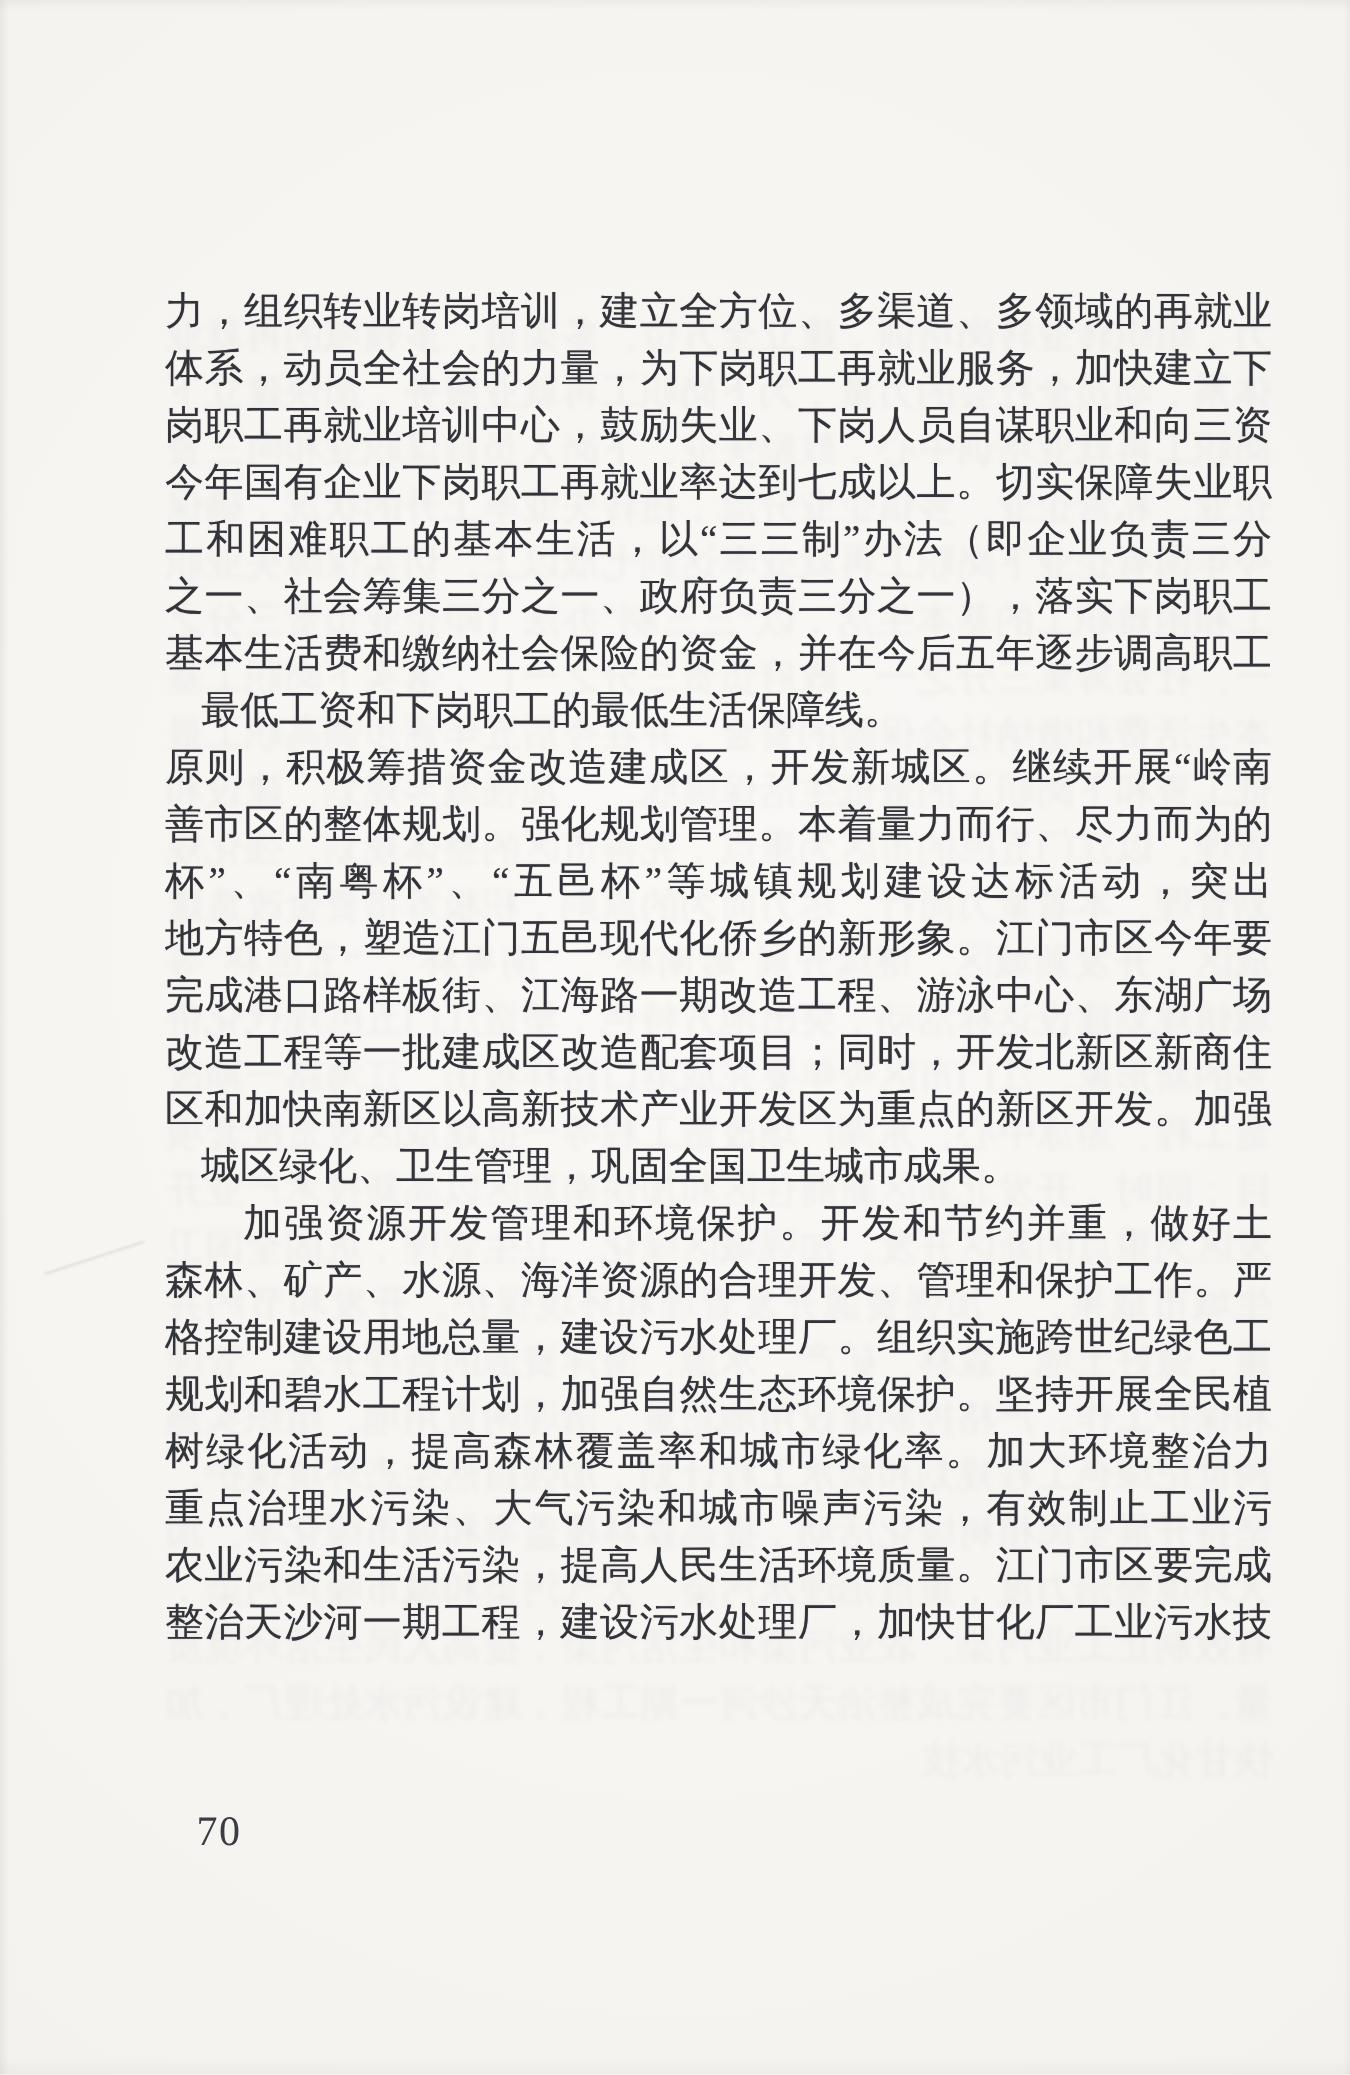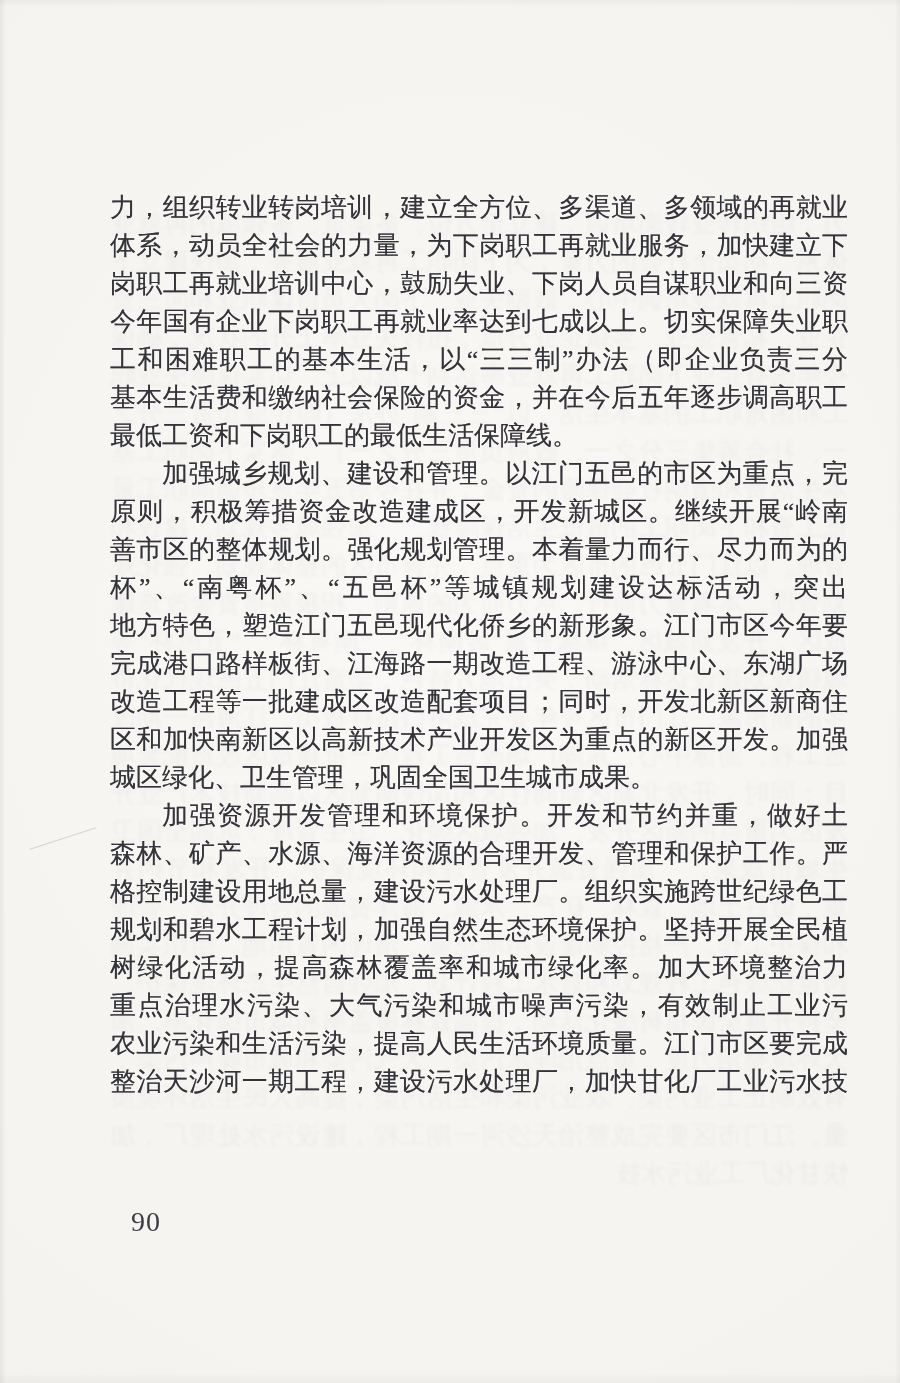--- a/index.html
+++ b/index.html
@@ -56,20 +56,21 @@
   .line {
     height: 38px;
     line-height: 38px;
     text-align: justify;
     text-align-last: justify;
     white-space: normal;
     overflow: hidden;
   }
   .line.lastfree {
     text-align-last: left;
+    margin-left: 24px;
   }
   .line.indent {
     text-indent: 2em;
   }
   
   .bleed {
     position: absolute;
     left: 110px;
     top: 205px;
     width: 738px;
@@ -103,25 +104,25 @@
 
   <div class="bleed" aria-hidden="true">力，组织转业转岗培训，建立全方位、多渠道、多领域的再就业体系，动员全社会的力量，为下岗职工再就业服务，加快建立下岗职工再就业培训中心，鼓励失业、下岗人员自谋职业和向三资企业、私营企业、乡镇企业分流，扭转失业率上升的状况，确保今年国有企业下岗职工再就业率达到七成以上。切实保障失业职工和困难职工的基本生活，以“三三制”办法（即企业负责三分之一、社会筹集三分之一、政府负责三分之一），落实下岗职工基本生活费和缴纳社会保险的资金，并在今后五年逐步调高职工最低工资和下岗职工的最低生活保障线。　加强城乡规划、建设和管理。以江门五邑的市区为重点，完善市区的整体规划。强化规划管理。本着量力而行、尽力而为的原则，积极筹措资金改造建成区，开发新城区。继续开展“岭南杯”、“南粤杯”、“五邑杯”等城镇规划建设达标活动，突出地方特色，塑造江门五邑现代化侨乡的新形象。江门市区今年要完成港口路样板街、江海路一期改造工程、游泳中心、东湖广场改造工程等一批建成区改造配套项目；同时，开发北新区新商住区和加快南新区以高新技术产业开发区为重点的新区开发。加强城区绿化、卫生管理，巩固全国卫生城市成果。　加强资源开发管理和环境保护。开发和节约并重，做好土地、森林、矿产、水源、海洋资源的合理开发、管理和保护工作。严格控制建设用地总量，清理闲置用地。组织实施跨世纪绿色工程规划和碧水工程计划，加强自然生态环境保护。坚持开展全民植树绿化活动，提高森林覆盖率和城市绿化率。加大环境整治力度，重点治理水污染、大气污染和城市噪声污染，有效制止工业污染、农业污染和生活污染，提高人民生活环境质量。江门市区要完成整治天沙河一期工程，建设污水处理厂，加快甘化厂工业污水技</div>
 
   <main class="text-block" id="text-block">
       <div class="para">
         <div class="line">力，组织转业转岗培训，建立全方位、多渠道、多领域的再就业</div>
         <div class="line">体系，动员全社会的力量，为下岗职工再就业服务，加快建立下</div>
         <div class="line">岗职工再就业培训中心，鼓励失业、下岗人员自谋职业和向三资</div>
         <div class="line">今年国有企业下岗职工再就业率达到七成以上。切实保障失业职</div>
         <div class="line">工和困难职工的基本生活，以“三三制”办法（即企业负责三分</div>
+        <div class="line">之一、社会筹集三分之一、政府负责三分之一），落实下岗职工</div>
         <div class="line">基本生活费和缴纳社会保险的资金，并在今后五年逐步调高职工</div>
         <div class="line lastfree">最低工资和下岗职工的最低生活保障线。</div>
       </div>
       <div class="para">
-        <div class="line indent">加强城乡规划、建设和管理。以江门五邑的市区为重点，完</div>
         <div class="line">原则，积极筹措资金改造建成区，开发新城区。继续开展“岭南</div>
         <div class="line">善市区的整体规划。强化规划管理。本着量力而行、尽力而为的</div>
         <div class="line">杯”、“南粤杯”、“五邑杯”等城镇规划建设达标活动，突出</div>
         <div class="line">地方特色，塑造江门五邑现代化侨乡的新形象。江门市区今年要</div>
         <div class="line">完成港口路样板街、江海路一期改造工程、游泳中心、东湖广场</div>
         <div class="line">改造工程等一批建成区改造配套项目；同时，开发北新区新商住</div>
         <div class="line">区和加快南新区以高新技术产业开发区为重点的新区开发。加强</div>
         <div class="line lastfree">城区绿化、卫生管理，巩固全国卫生城市成果。</div>
       </div>
       <div class="para">
@@ -129,14 +130,14 @@
         <div class="line">森林、矿产、水源、海洋资源的合理开发、管理和保护工作。严</div>
         <div class="line">格控制建设用地总量，建设污水处理厂。组织实施跨世纪绿色工程</div>
         <div class="line">规划和碧水工程计划，加强自然生态环境保护。坚持开展全民植</div>
         <div class="line">树绿化活动，提高森林覆盖率和城市绿化率。加大环境整治力度，</div>
         <div class="line">重点治理水污染、大气污染和城市噪声污染，有效制止工业污染、</div>
         <div class="line">农业污染和生活污染，提高人民生活环境质量。江门市区要完成</div>
         <div class="line">整治天沙河一期工程，建设污水处理厂，加快甘化厂工业污水技</div>
       </div>
     </main>
 
-  <div class="page-number">90</div>
+  <div class="page-number">70</div>
 </div>
 
 </body></html>

